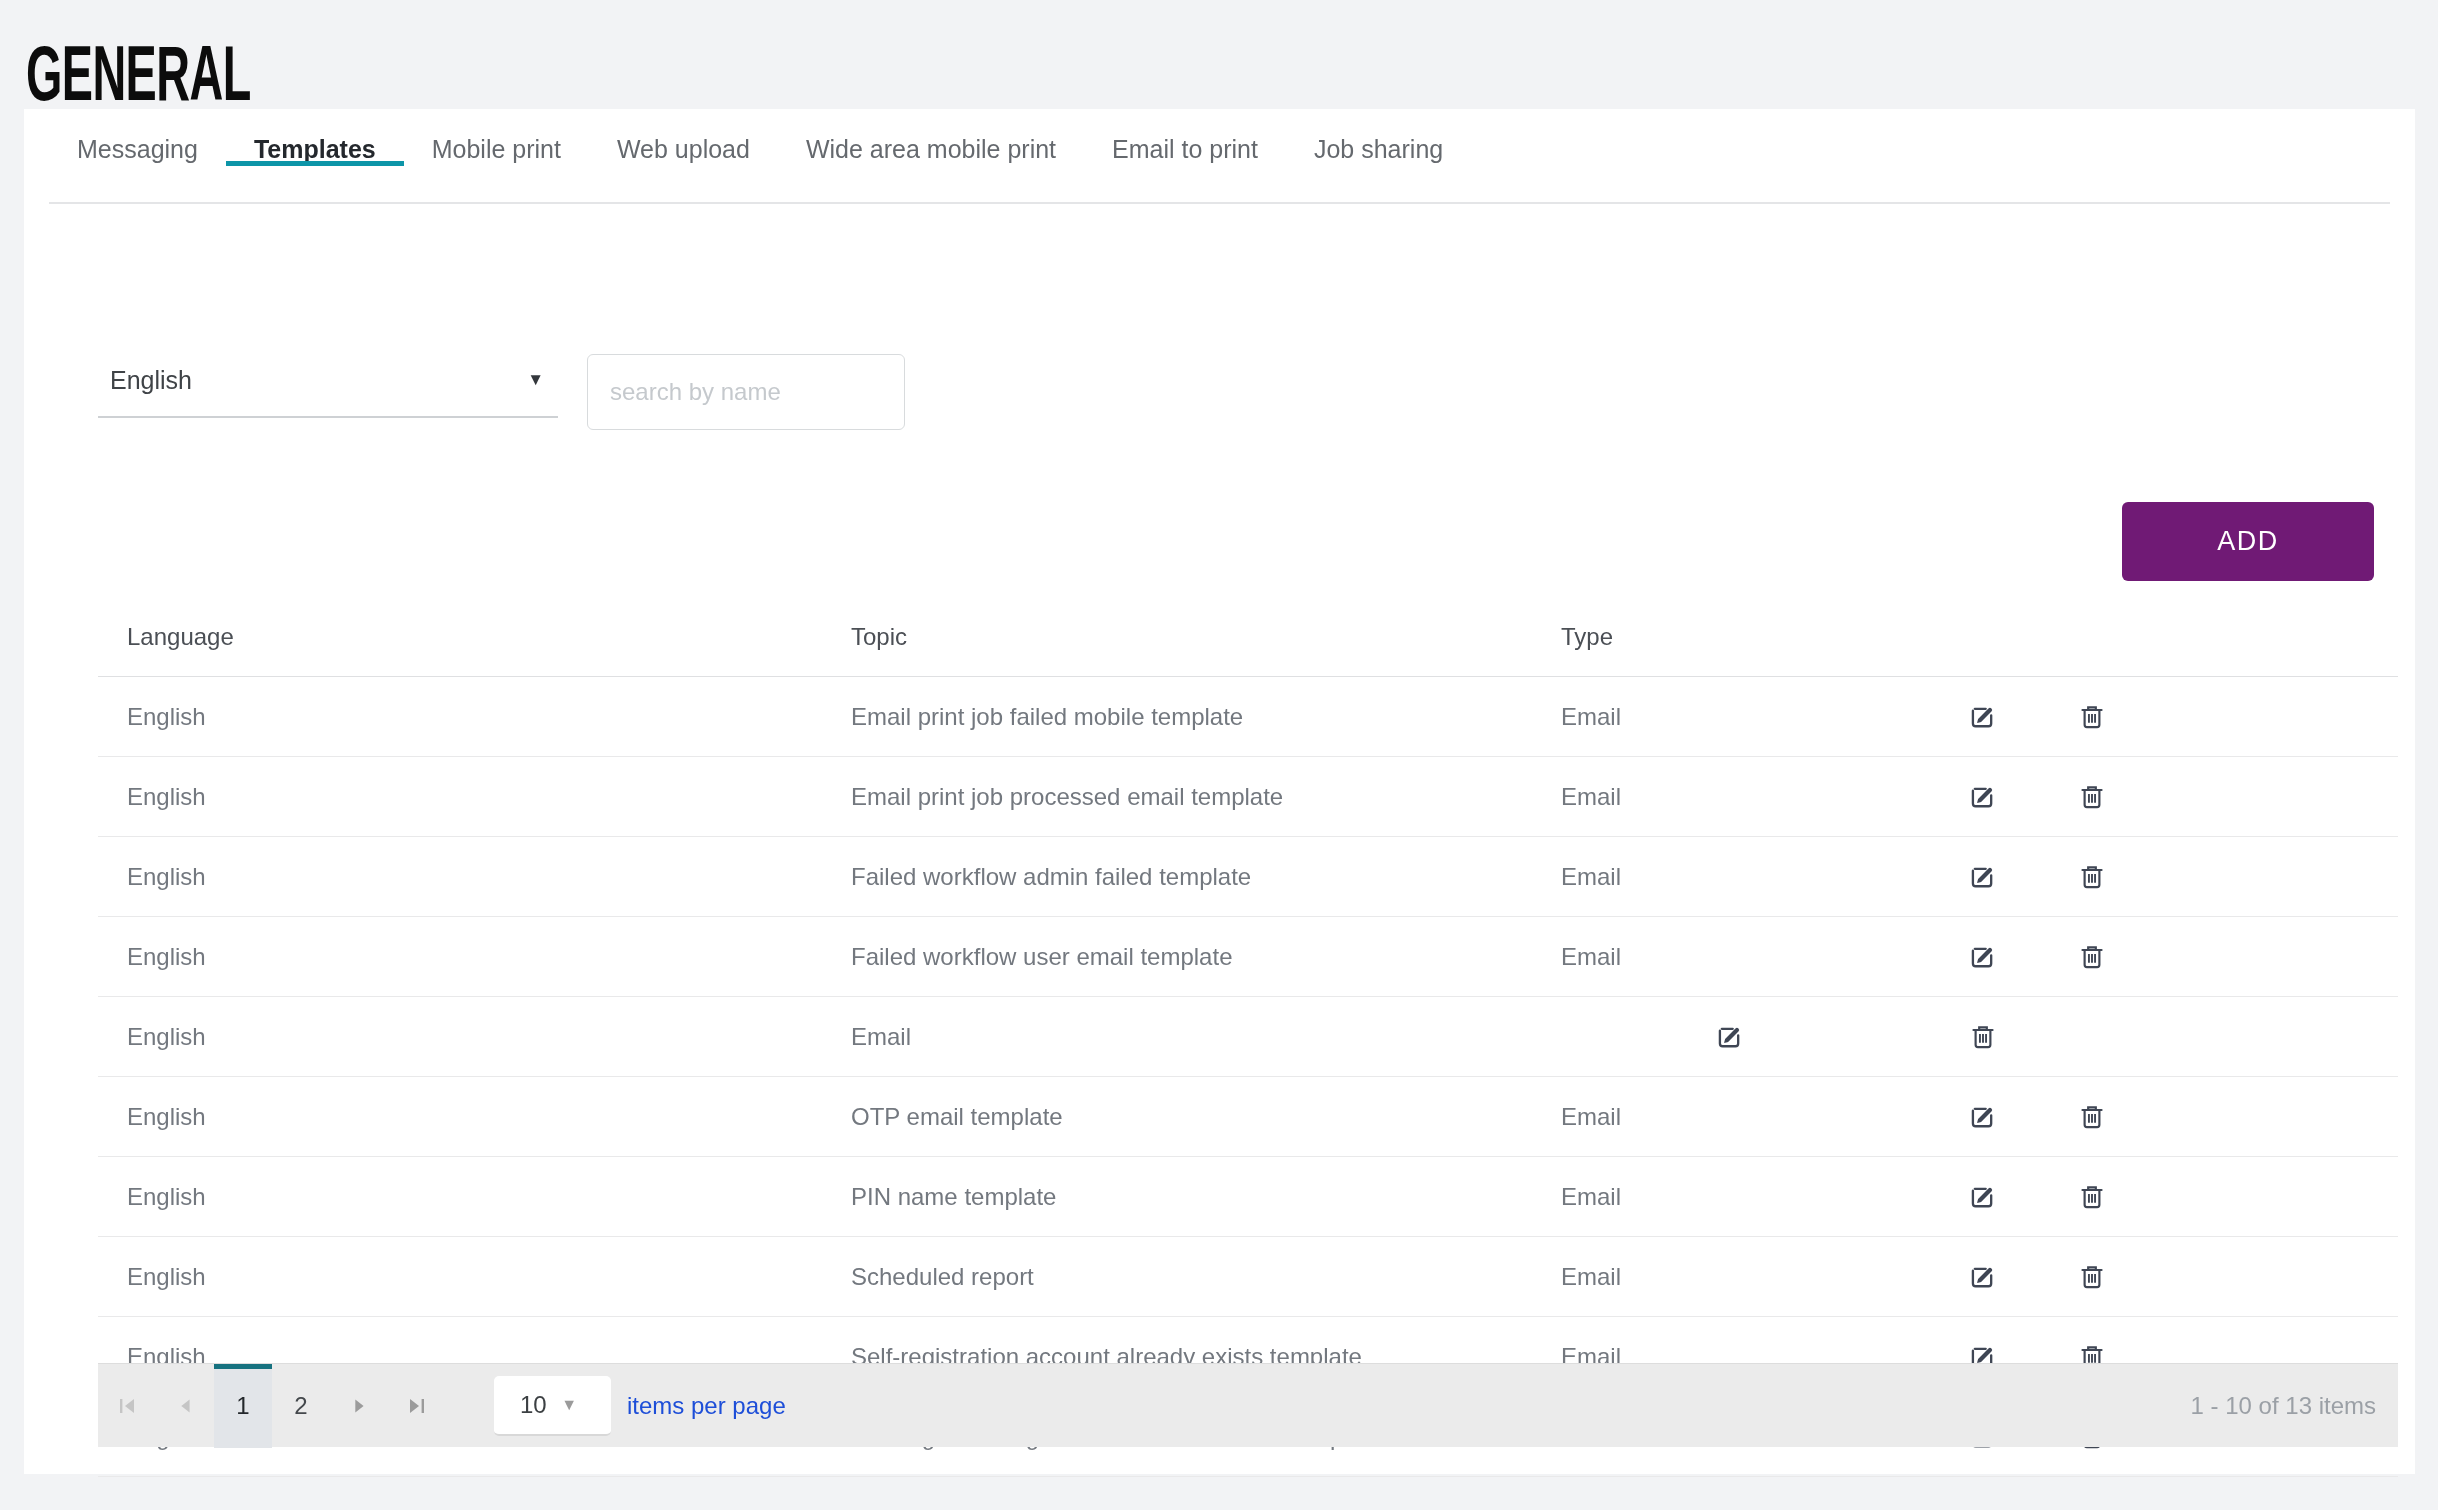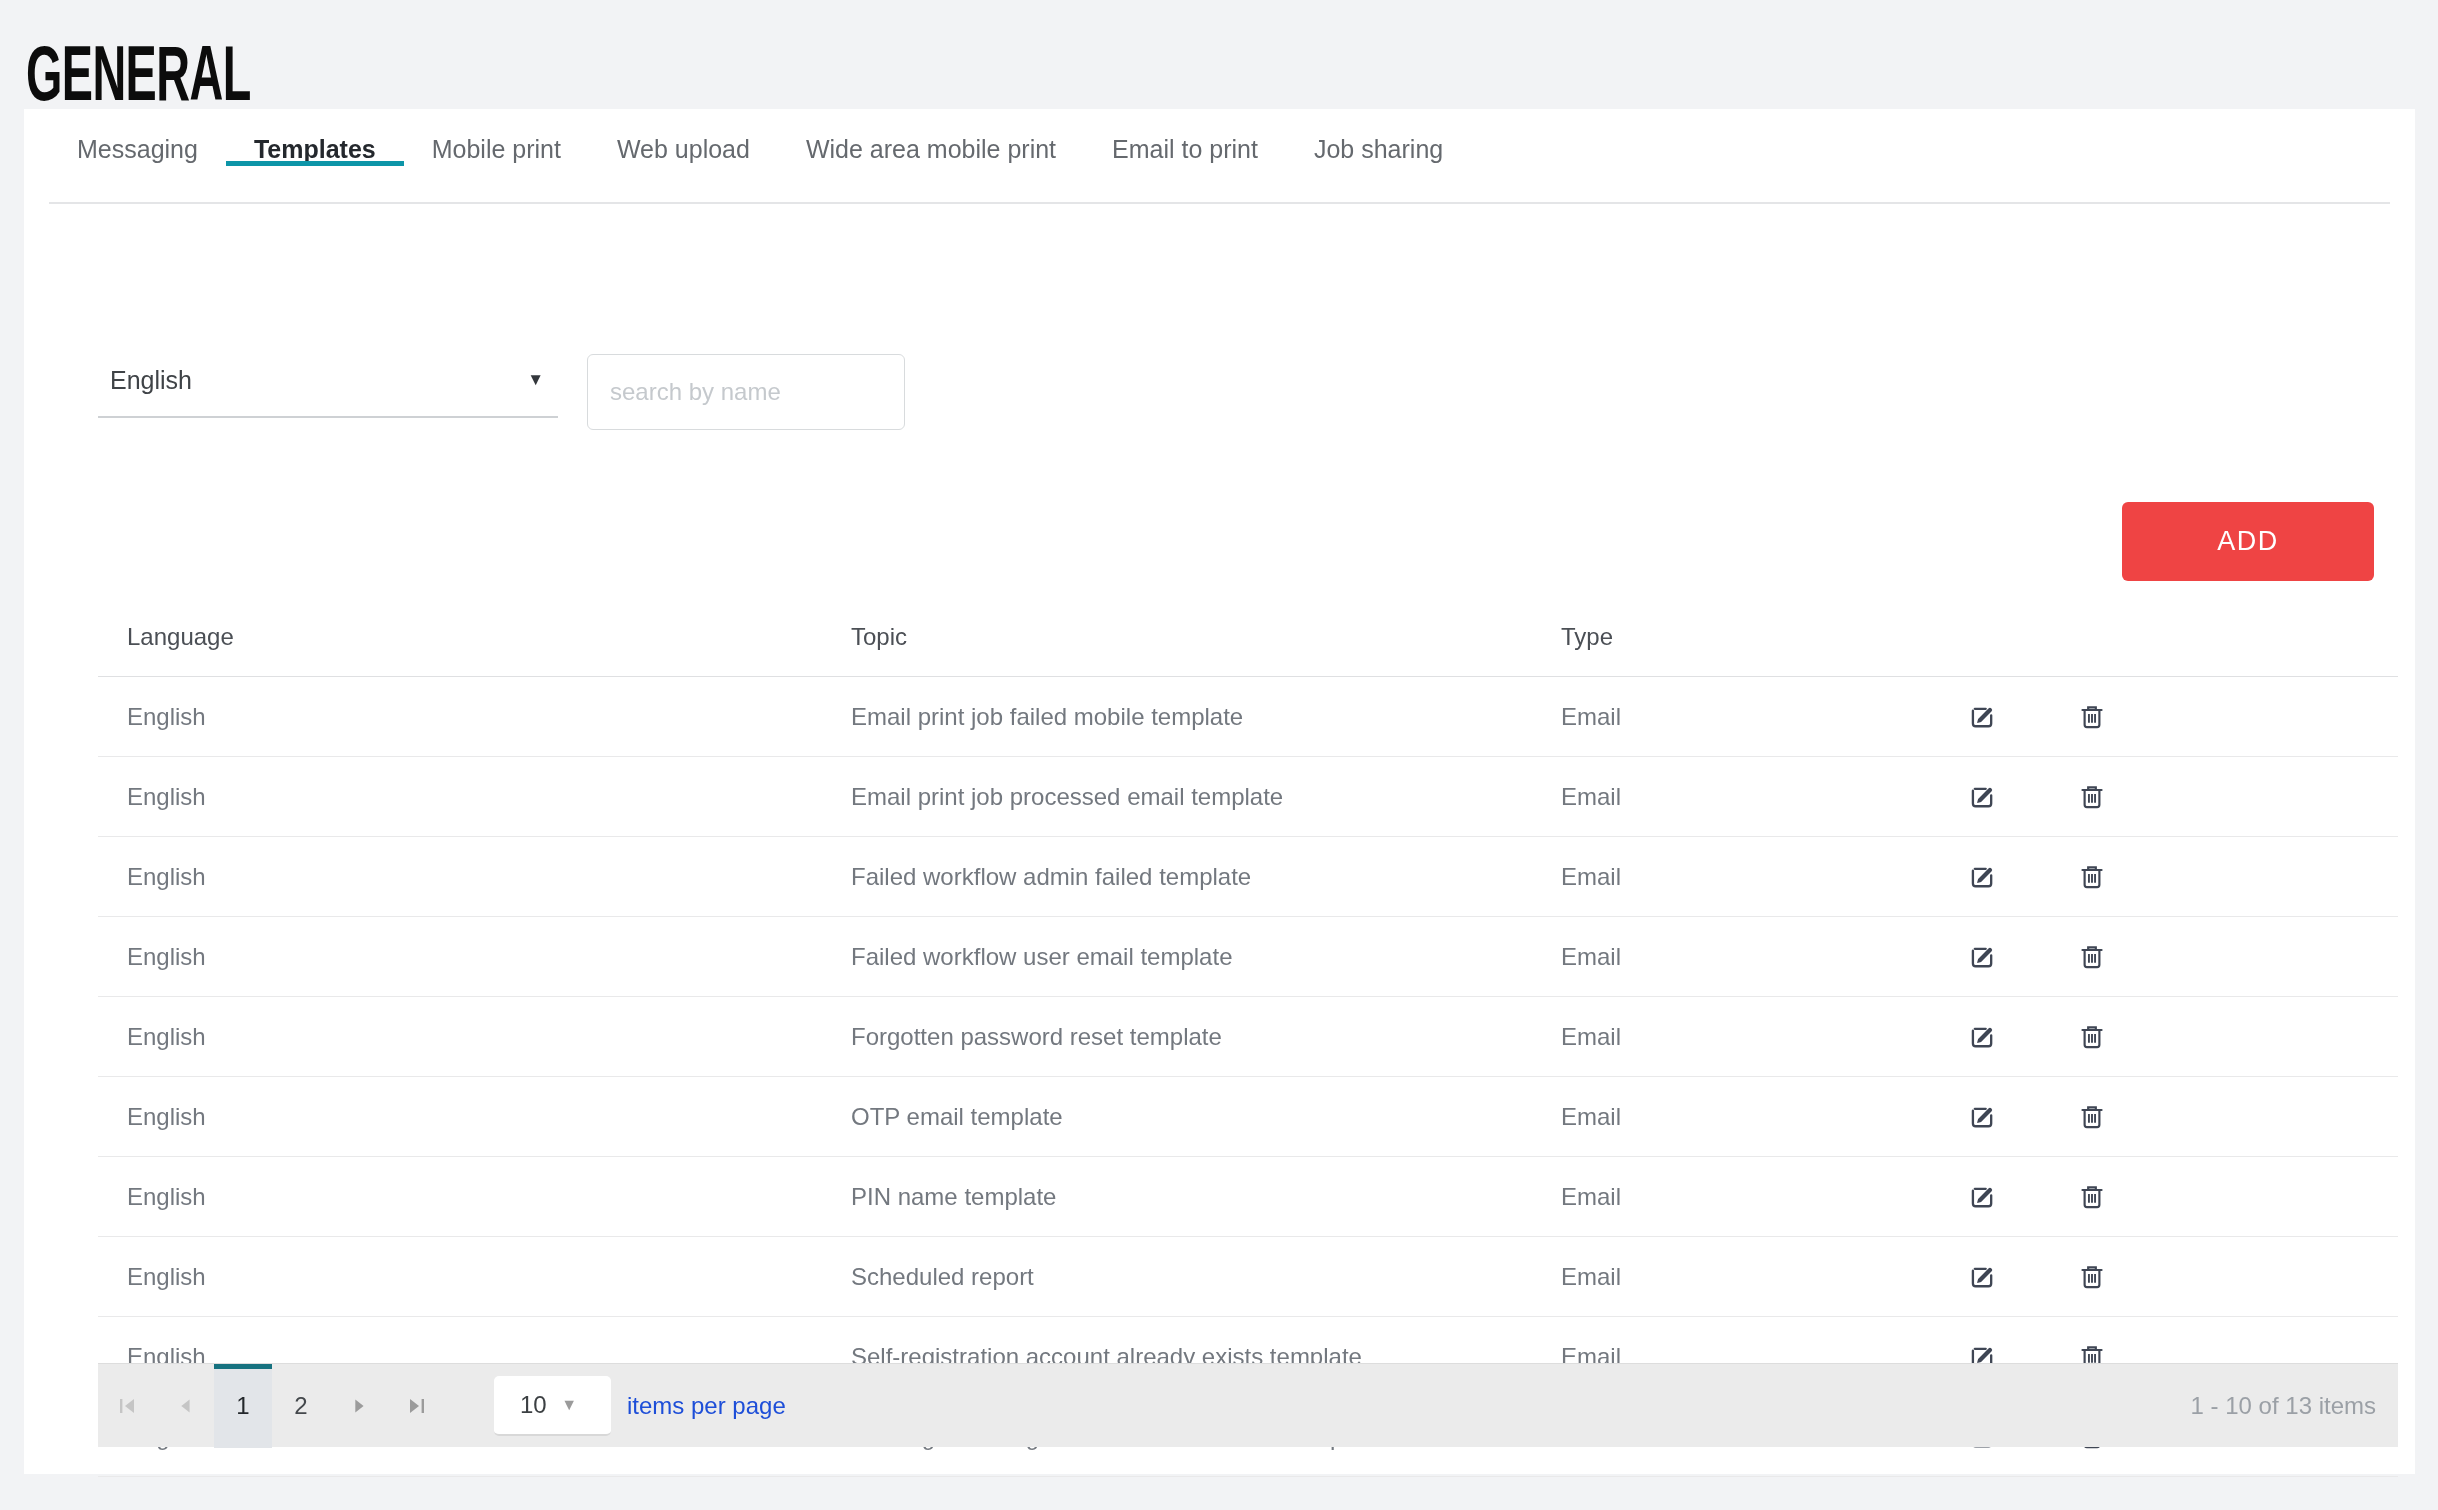--- a/index.html
+++ b/index.html
@@ -92,21 +92,21 @@
     outline: none;
     font-family: "Liberation Sans", "DejaVu Sans", sans-serif;
   }
   .search-input::placeholder { color: #c5c9cd; }
 
   
   .add-btn {
     position: absolute;
     right: 41px; top: 393px;
     width: 252px; height: 79px;
-    background: #ef4444;
+    background: #701a75;
     border: none;
     border-radius: 6px;
     color: #ffffff;
     font-size: 27px;
     letter-spacing: 1.5px;
     cursor: pointer;
     font-family: "Liberation Sans", "DejaVu Sans", sans-serif;
   }
 
   
@@ -303,21 +303,20 @@
               <path d="M3.5 5.5 h15" stroke="currentColor" stroke-width="1.7" fill="none" stroke-linecap="round"></path>
               <path d="M8 5.2 V3.4 h6 v1.8" stroke="currentColor" stroke-width="1.7" fill="none"></path>
               <path d="M5.2 5.5 h11.6 v11.6 a1.8 1.8 0 0 1 -1.8 1.8 h-8 a1.8 1.8 0 0 1 -1.8 -1.8 z" stroke="currentColor" stroke-width="1.7" fill="none"></path>
               <path d="M8.6 8.6 v7 M11 8.6 v7 M13.4 8.6 v7" stroke="currentColor" stroke-width="1.5" fill="none"></path>
             </svg>
           </div>
           <div></div>
         </div>
         <div class="trow">
           <div class="tcell">English</div>
-          <div class="tcell">Forgotten password reset template</div>
           <div class="tcell">Email</div>
           <div class="icell">
             <svg width="30" height="30" viewBox="0 0 22 22">
               <path d="M5 5 h8 M3.6 6.4 v9.4 a2 2 0 0 0 2 2 h9.4 a2 2 0 0 0 2 -2 v-6" fill="none" stroke="currentColor" stroke-width="1.7" stroke-linecap="round"></path>
               <path d="M9.6 14.6 L17.2 7 a1.55 1.55 0 0 0 -2.2 -2.2 L7.4 12.4 l-0.8 3 z" fill="currentColor"></path>
             </svg>
           </div>
           <div class="icell">
             <svg width="28" height="28" viewBox="0 0 22 22">
               <path d="M3.5 5.5 h15" stroke="currentColor" stroke-width="1.7" fill="none" stroke-linecap="round"></path>

